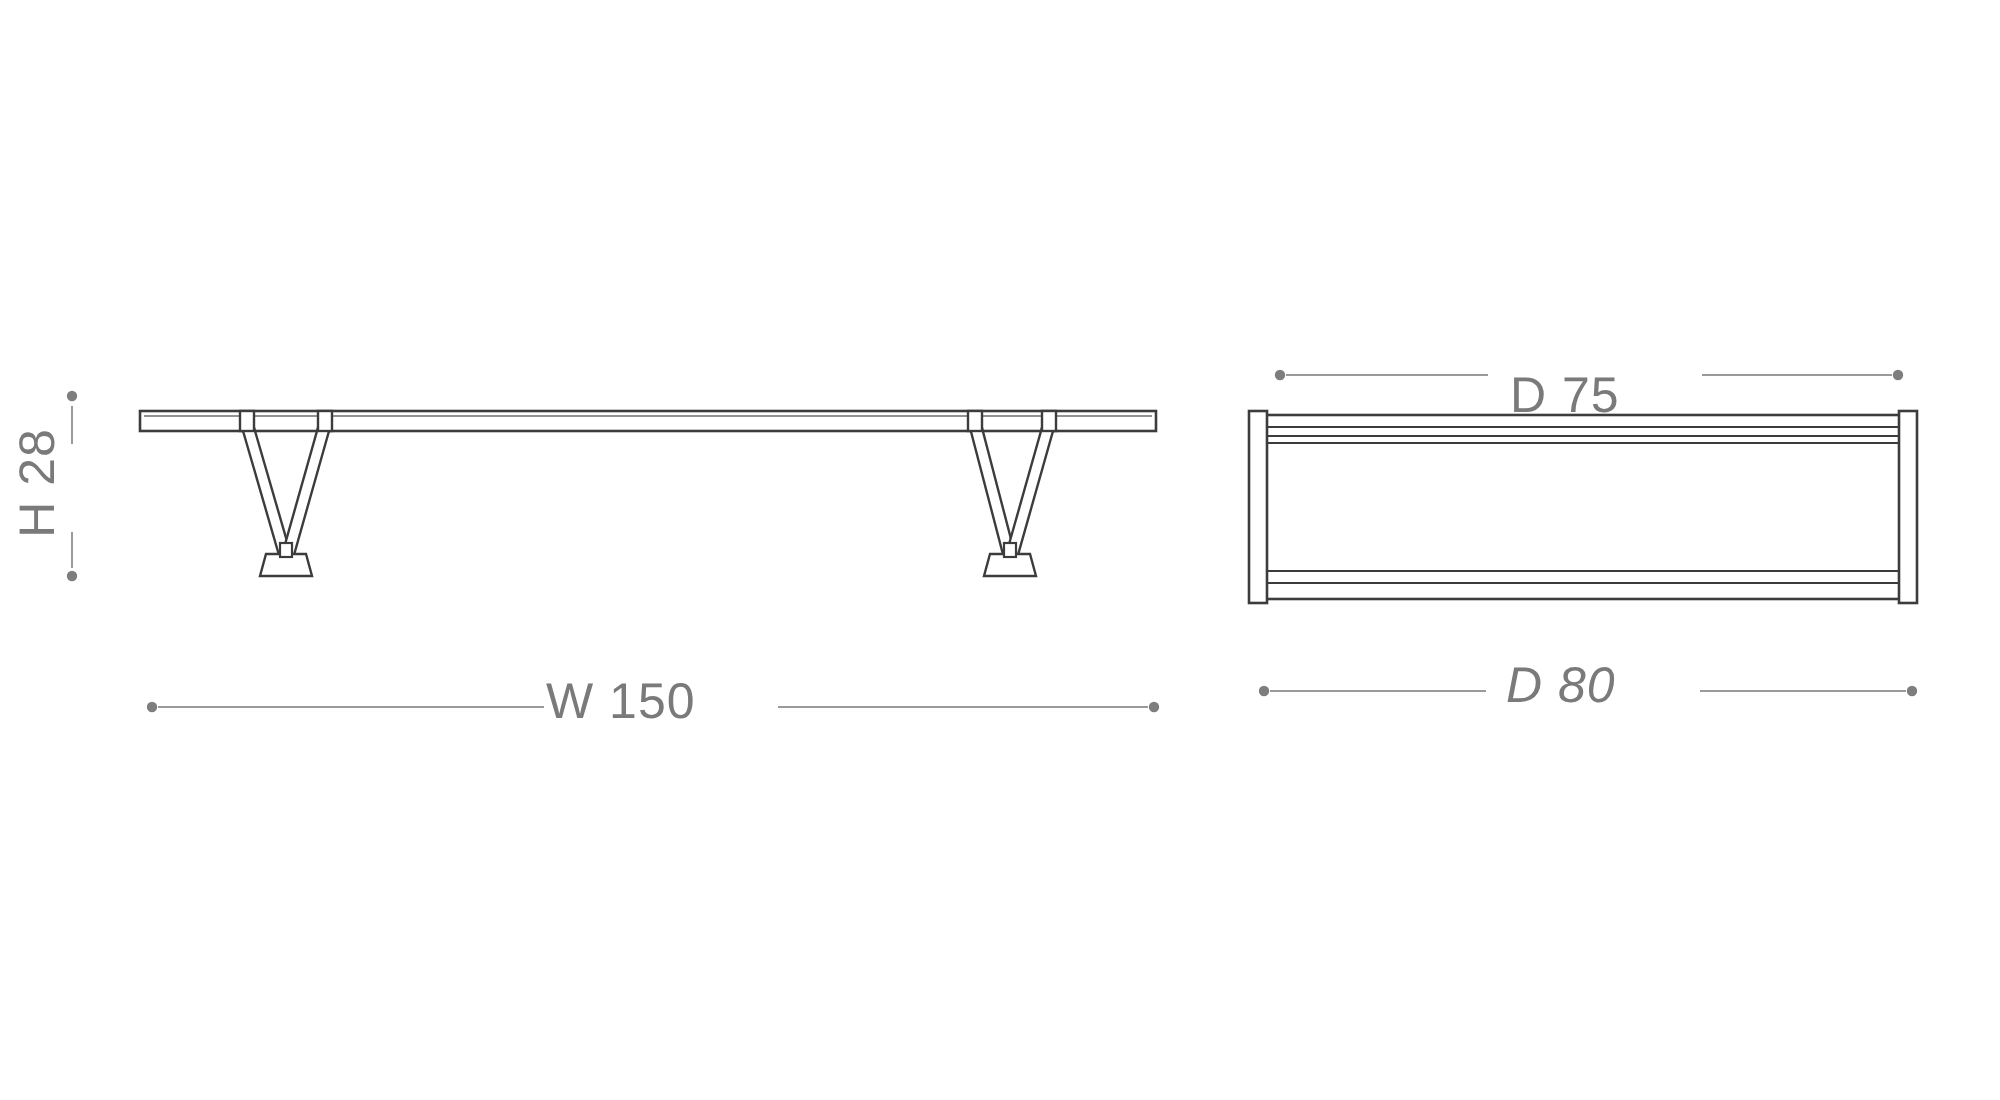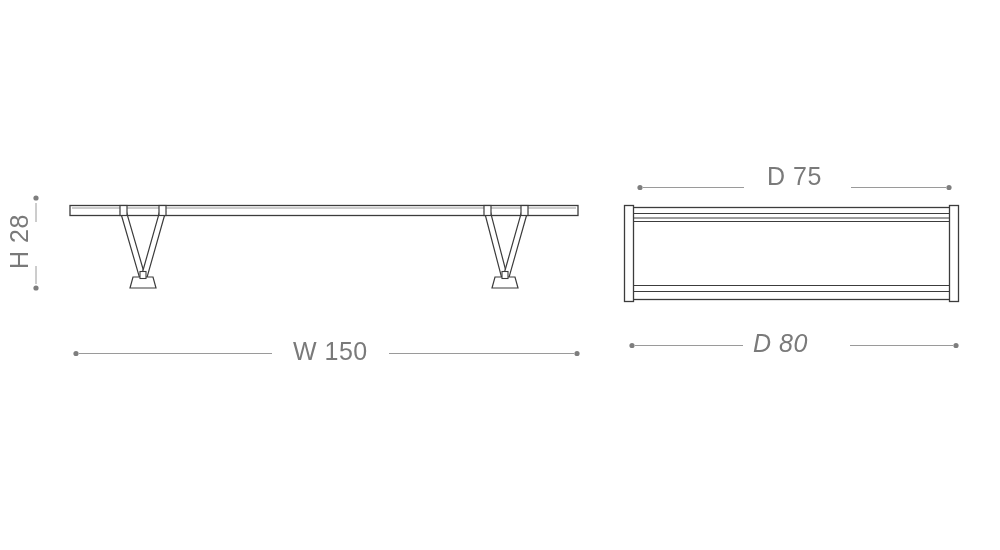--- a/index.html
+++ b/index.html
@@ -34,27 +34,26 @@
     position: absolute;
     color: #7a7a7a;
     font-family: "Liberation Sans", sans-serif;
     font-size: 25px;
     font-weight: 400;
     letter-spacing: 0.5px;
     white-space: nowrap;
     line-height: 1;
   }
   #label-w150 {
-    left: 293px;
+    left: 273px;
     top: 339px;
   }
   #label-d75 {
     left: 755px;
-    top: 164px;
-    margin-left: 12px;
+    top: 186px;
   }
   #label-d80 {
     left: 753px;
     top: 331px;
     font-style: italic;
   }
   #label-h28 {
     left: -8px;
     top: 229px;
     transform: rotate(-90deg);

